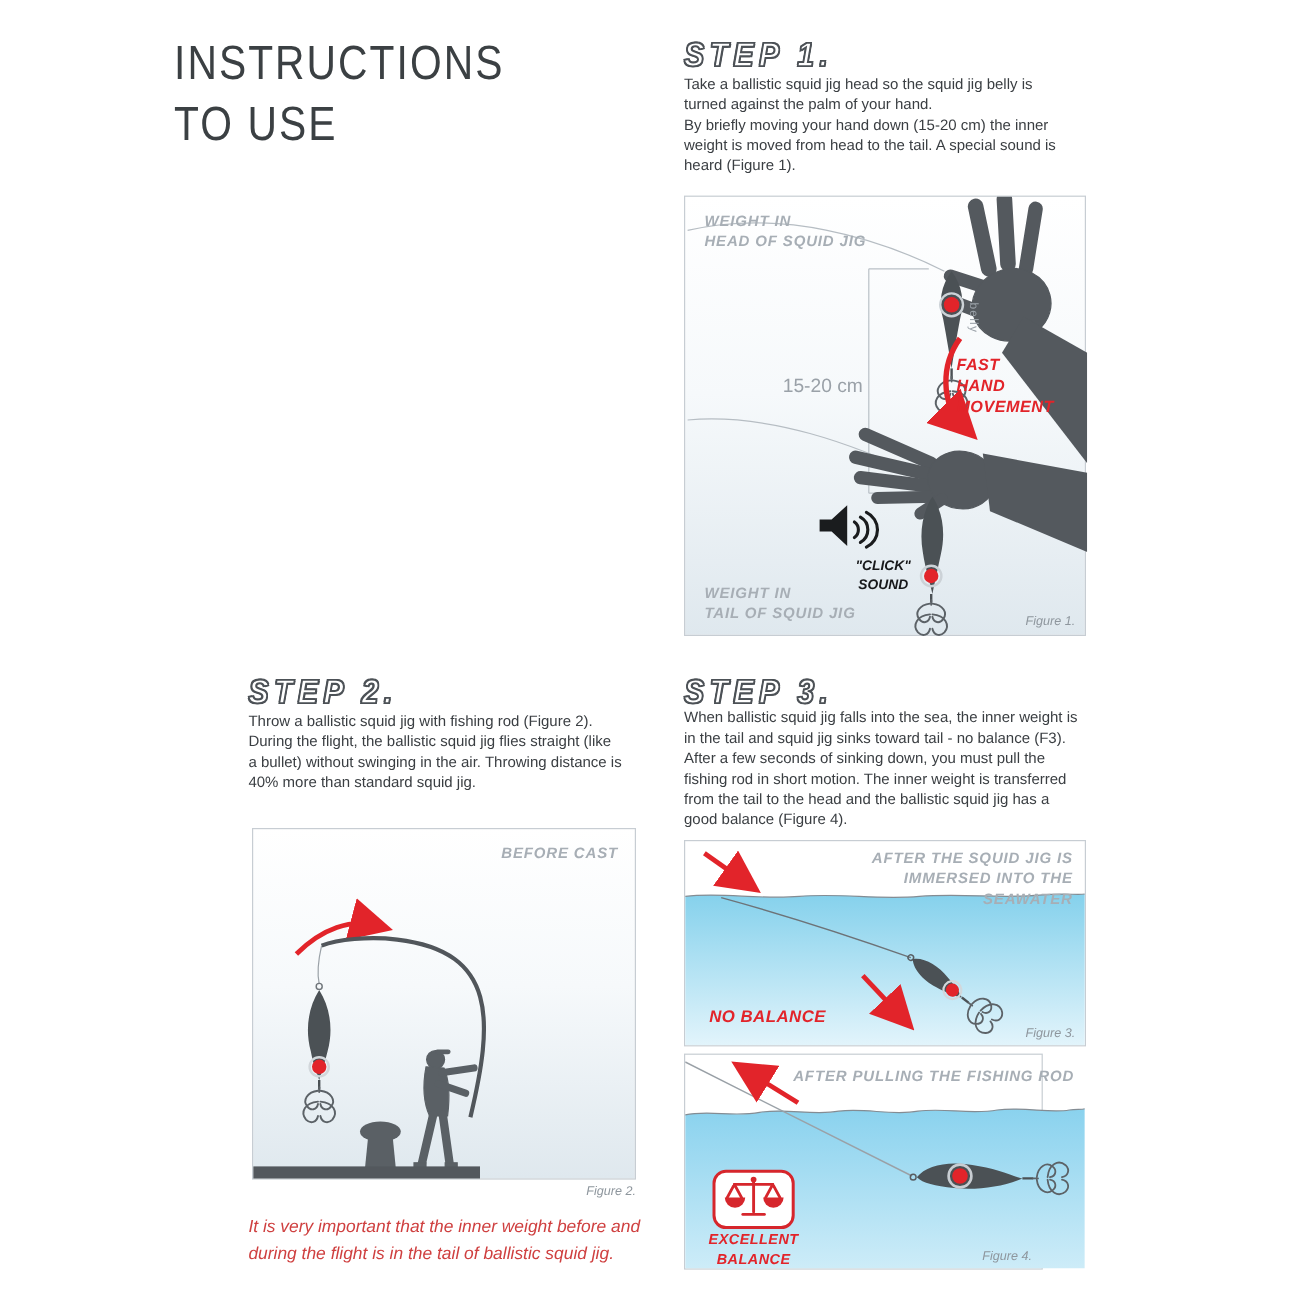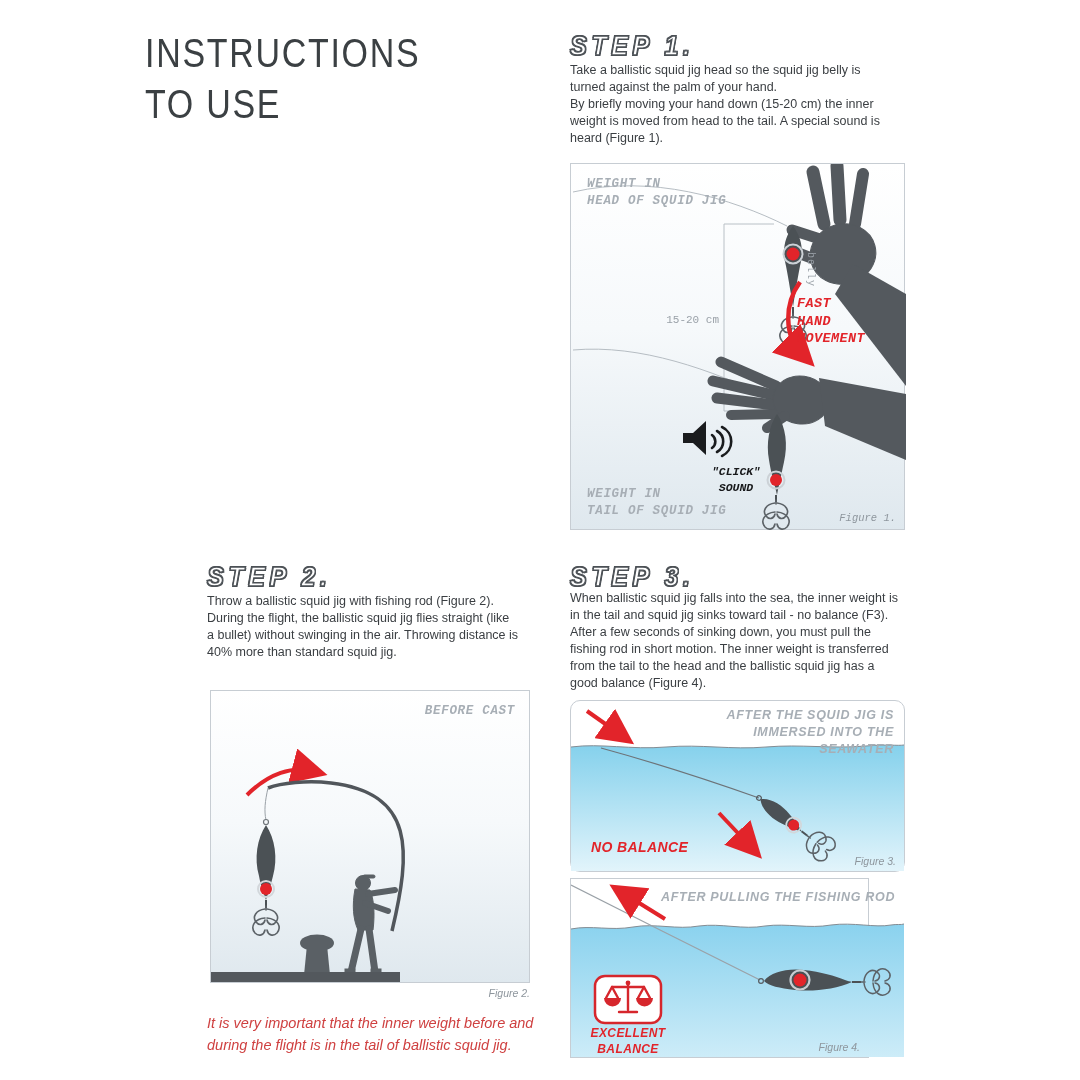--- a/index.html
+++ b/index.html
@@ -20,21 +20,20 @@
   }
   .body-text{
     font-size:12.5px;line-height:17px;color:#3a3e42;white-space:pre-line;
   }
   .note-text{
     font-size:14.5px;line-height:1.55;color:#cf4040;font-style:italic;white-space:pre-line;
   }
   .figbox{
     position:absolute;border:1px solid #c7cdd3;box-sizing:border-box;
     background:linear-gradient(180deg,#ffffff 0%,#f6f9fb 45%,#dfe8ee 100%);
-    font-family:Liberation Mono, monospace;
   }
   .figbox-white{
     position:absolute;border:1px solid #c7cdd3;box-sizing:border-box;background:#ffffff;
   }
   .figbox svg,.figbox-white svg{position:absolute;left:0;top:0;}
   .glabel{
     position:absolute;font-weight:bold;font-style:italic;color:#a7aeb5;
     font-size:12.5px;letter-spacing:0.7px;line-height:1.35;white-space:pre-line;
   }
   .red-label{
@@ -44,21 +43,21 @@
   .black-label{
     position:absolute;font-weight:bold;font-style:italic;color:#17181a;
     font-size:11.5px;line-height:1.4;white-space:pre-line;text-align:center;
   }
   .caption{
     position:absolute;font-style:italic;color:#8e969d;font-size:10.5px;white-space:nowrap;
   }
   .belly-label{
     position:absolute;color:#9aa1a8;font-size:10px;writing-mode:vertical-rl;letter-spacing:1px;
   }
-  .dist-label{position:absolute;color:#9aa1a8;font-size:11px;text-align:right;}
+  .dist-label{position:absolute;color:#9aa1a8;font-size:16px;text-align:right;}
 </style>
 </head>
 <body>
 
 <div class="abs main-title" style="left:145px;top:28px;">INSTRUCTIONS
 TO USE</div>
 
 <div class="abs step-heading" style="left:570px;top:30px;">STEP 1.</div>
 <div class="abs body-text" style="left:570px;top:62px;width:345px;">Take a ballistic squid jig head so the squid jig belly is
 turned against the palm of your hand.
@@ -207,21 +206,21 @@
 during the flight is in the tail of ballistic squid jig.</div>
 
 <div class="abs step-heading" style="left:570px;top:561px;">STEP 3.</div>
 <div class="abs body-text" style="left:570px;top:590px;width:350px;">When ballistic squid jig falls into the sea, the inner weight is
 in the tail and squid jig sinks toward tail - no balance (F3).
 After a few seconds of sinking down, you must pull the
 fishing rod in short motion. The inner weight is transferred
 from the tail to the head and the ballistic squid jig has a
 good balance (Figure 4).</div>
 
-<div class="figbox-white" style="left:570px;top:700px;width:335px;height:172px;border-radius:10px;">
+<div class="figbox-white" style="left:570px;top:700px;width:335px;height:172px;">
   <svg width="333" height="170" viewBox="0 0 333 170">
     <defs>
       <marker id="m3" markerWidth="9" markerHeight="9" refX="5" refY="4.5" orient="auto">
         <path d="M0,0 L9,4.5 L0,9 Z" fill="#e2242a"></path>
       </marker>
       <linearGradient id="wg3" x1="0" y1="0" x2="0" y2="1">
         <stop offset="0" stop-color="#85d1ec"></stop>
         <stop offset="1" stop-color="#e2f4fb"></stop>
       </linearGradient>
     </defs>

